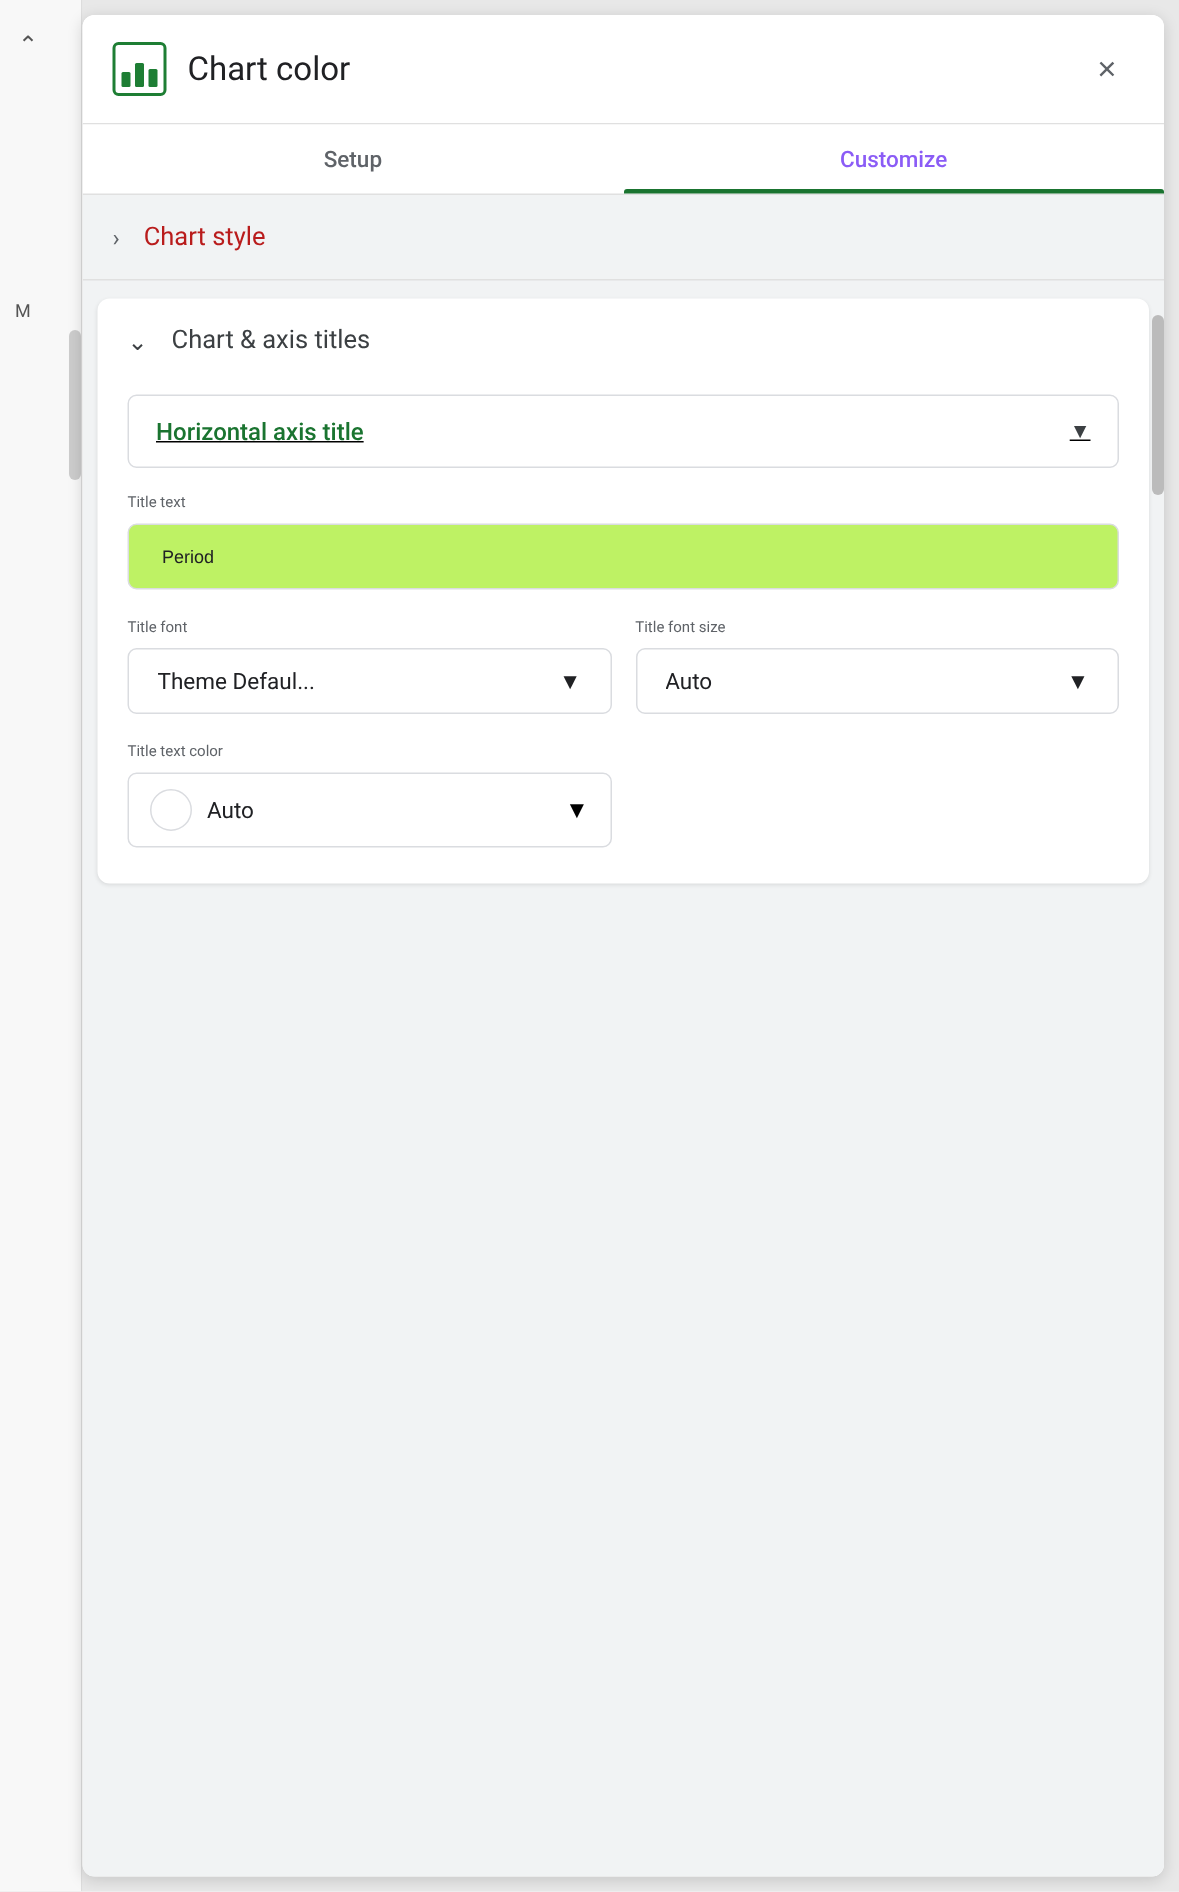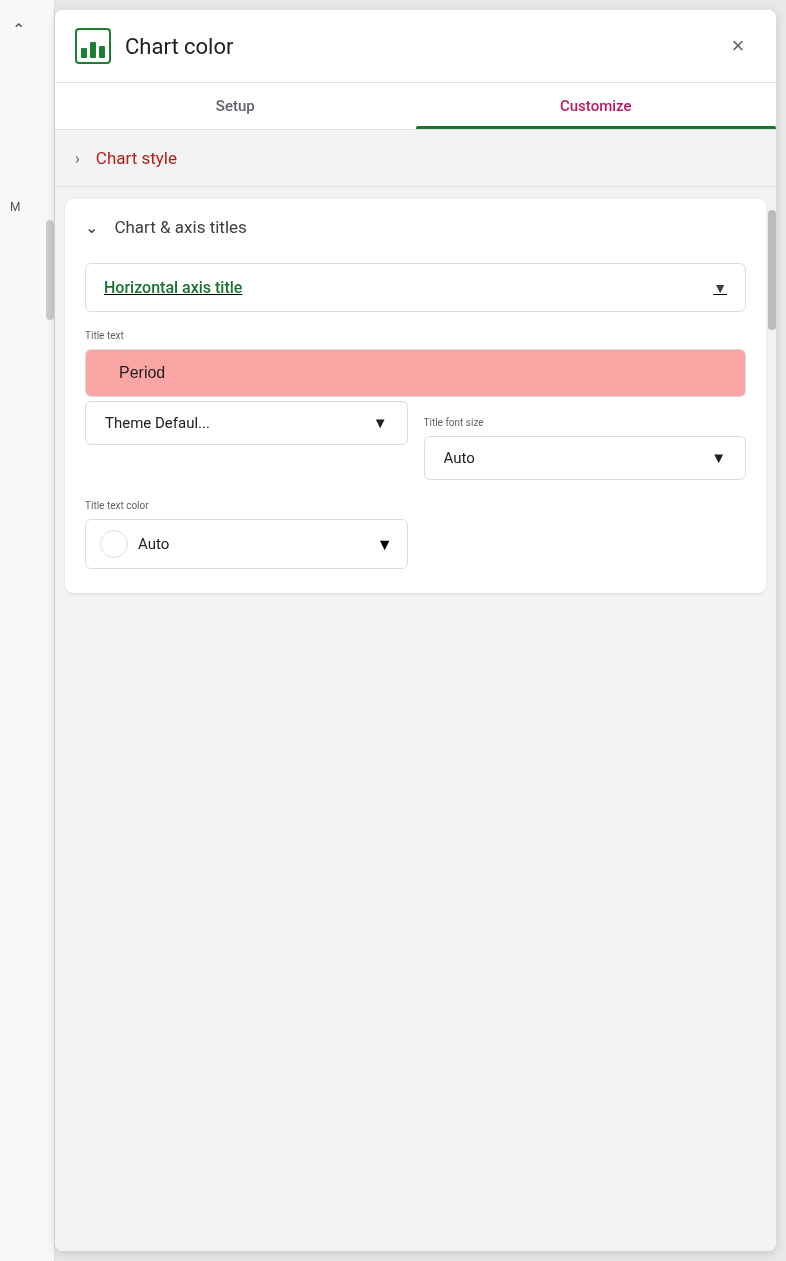--- a/index.html
+++ b/index.html
@@ -136,21 +136,21 @@
       text-align: center;
       padding: 14px 0;
       font-size: 15px;
       color: #5f6368;
       cursor: pointer;
       position: relative;
       font-weight: 500;
     }
 
     .tab.active {
-      color: #be185d;
+      color: #8b5cf6;
     }
 
     .tab.active::after {
       content: '';
       position: absolute;
       bottom: 0;
       left: 0;
       right: 0;
       height: 3px;
       background: #1a7430;
@@ -250,24 +250,24 @@
       font-size: 10px;
       color: #5f6368;
       margin-bottom: 8px;
       margin-top: 16px;
     }
 
     .text-input {
       width: 100%;
       border: 1.5px solid #dadce0;
       border-radius: 6px;
-      padding: 14px 33px;
-      font-size: 16px;
+      padding: 14px 22px;
+      font-size: 12px;
       color: #202124;
-      background: #fca5a5;
+      background: #bef264;
       outline: none;
     }
 
     .two-col {
       display: grid;
       grid-template-columns: 1fr 1fr;
       gap: 16px;
       margin-top: 4px;
     }
 
@@ -421,20 +421,21 @@
             <span class="dropdown-arrow">▼</span>
           </div>
 
           
           <div class="field-label">Title text</div>
           <input class="text-input" type="text" value="Period" style="">
 
           
           <div class="two-col">
             <div class="field-group">
+              <div class="field-label">Title font</div>
               <div class="select-dropdown">
                 <span class="select-text">Theme Defaul...</span>
                 <span>▼</span>
               </div>
             </div>
             <div class="field-group">
               <div class="field-label">Title font size</div>
               <div class="select-dropdown">
                 <span class="select-text">Auto</span>
                 <span>▼</span>

